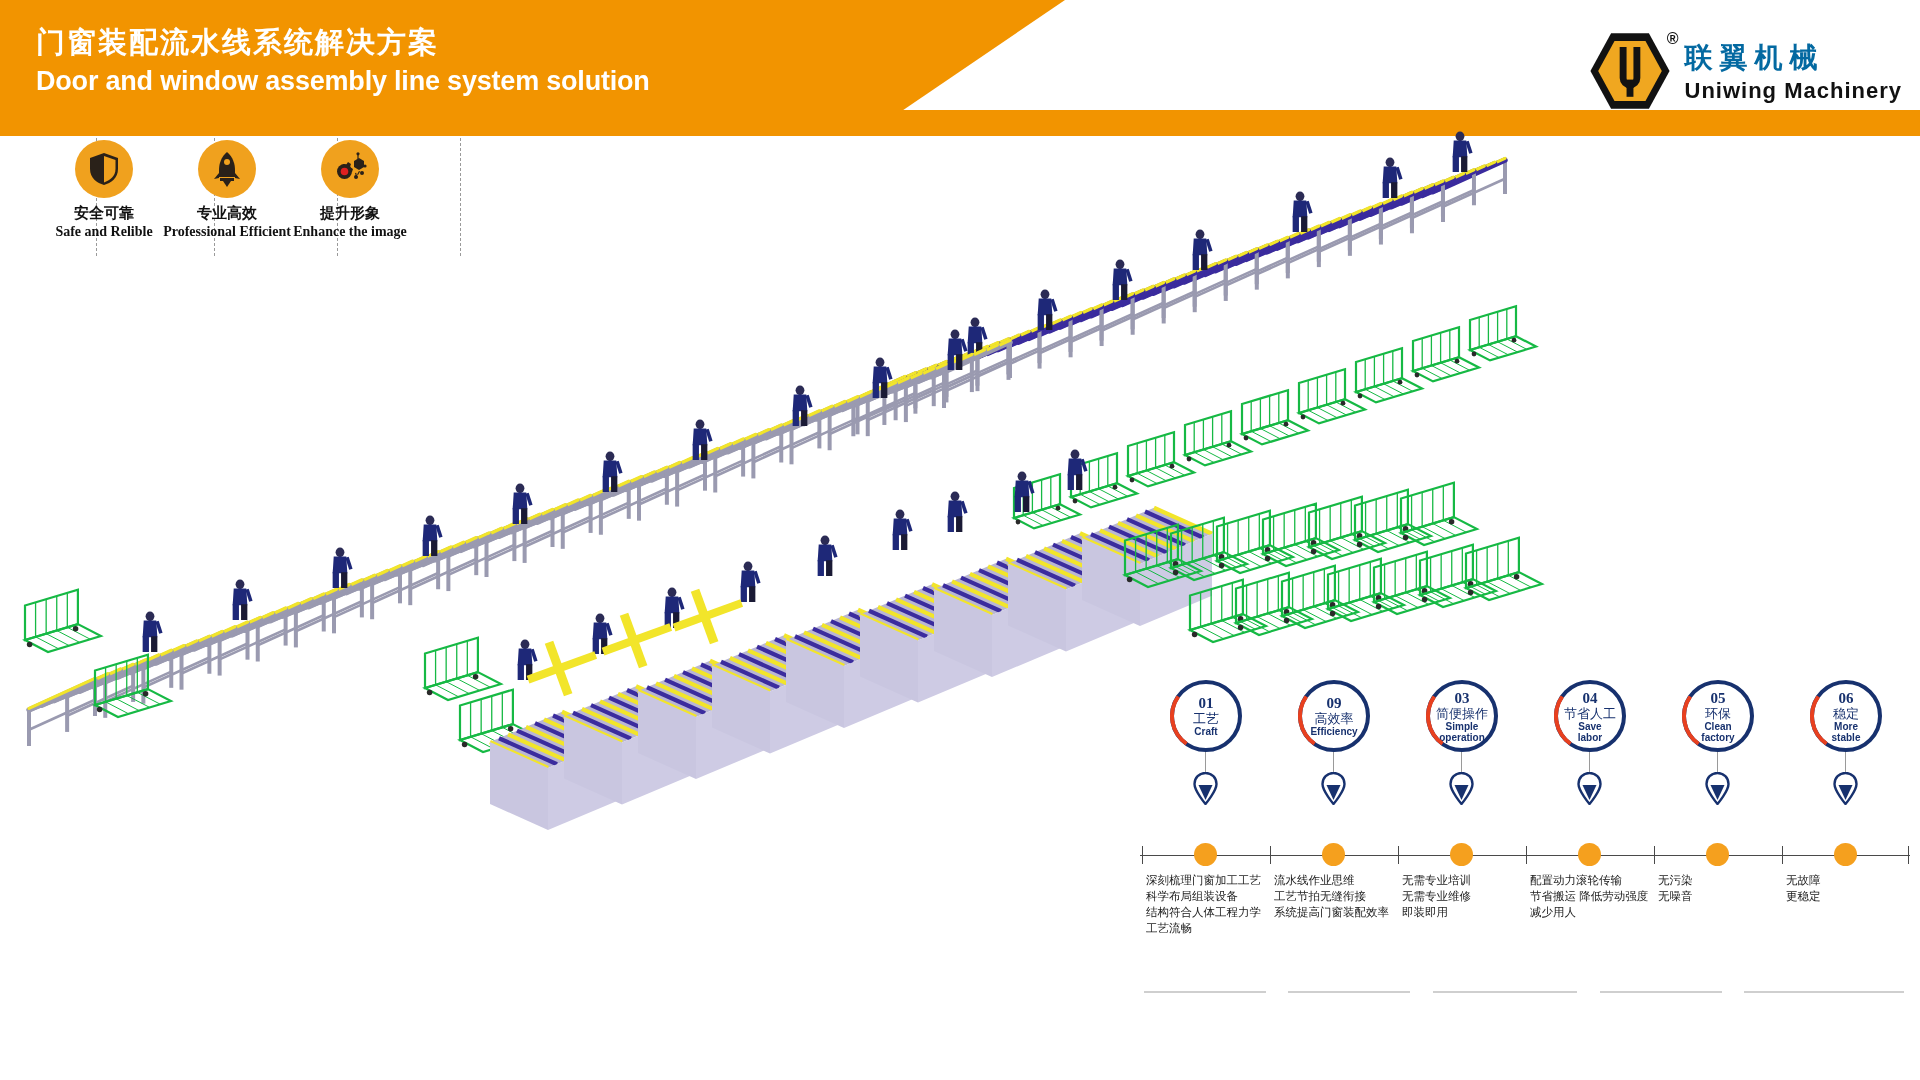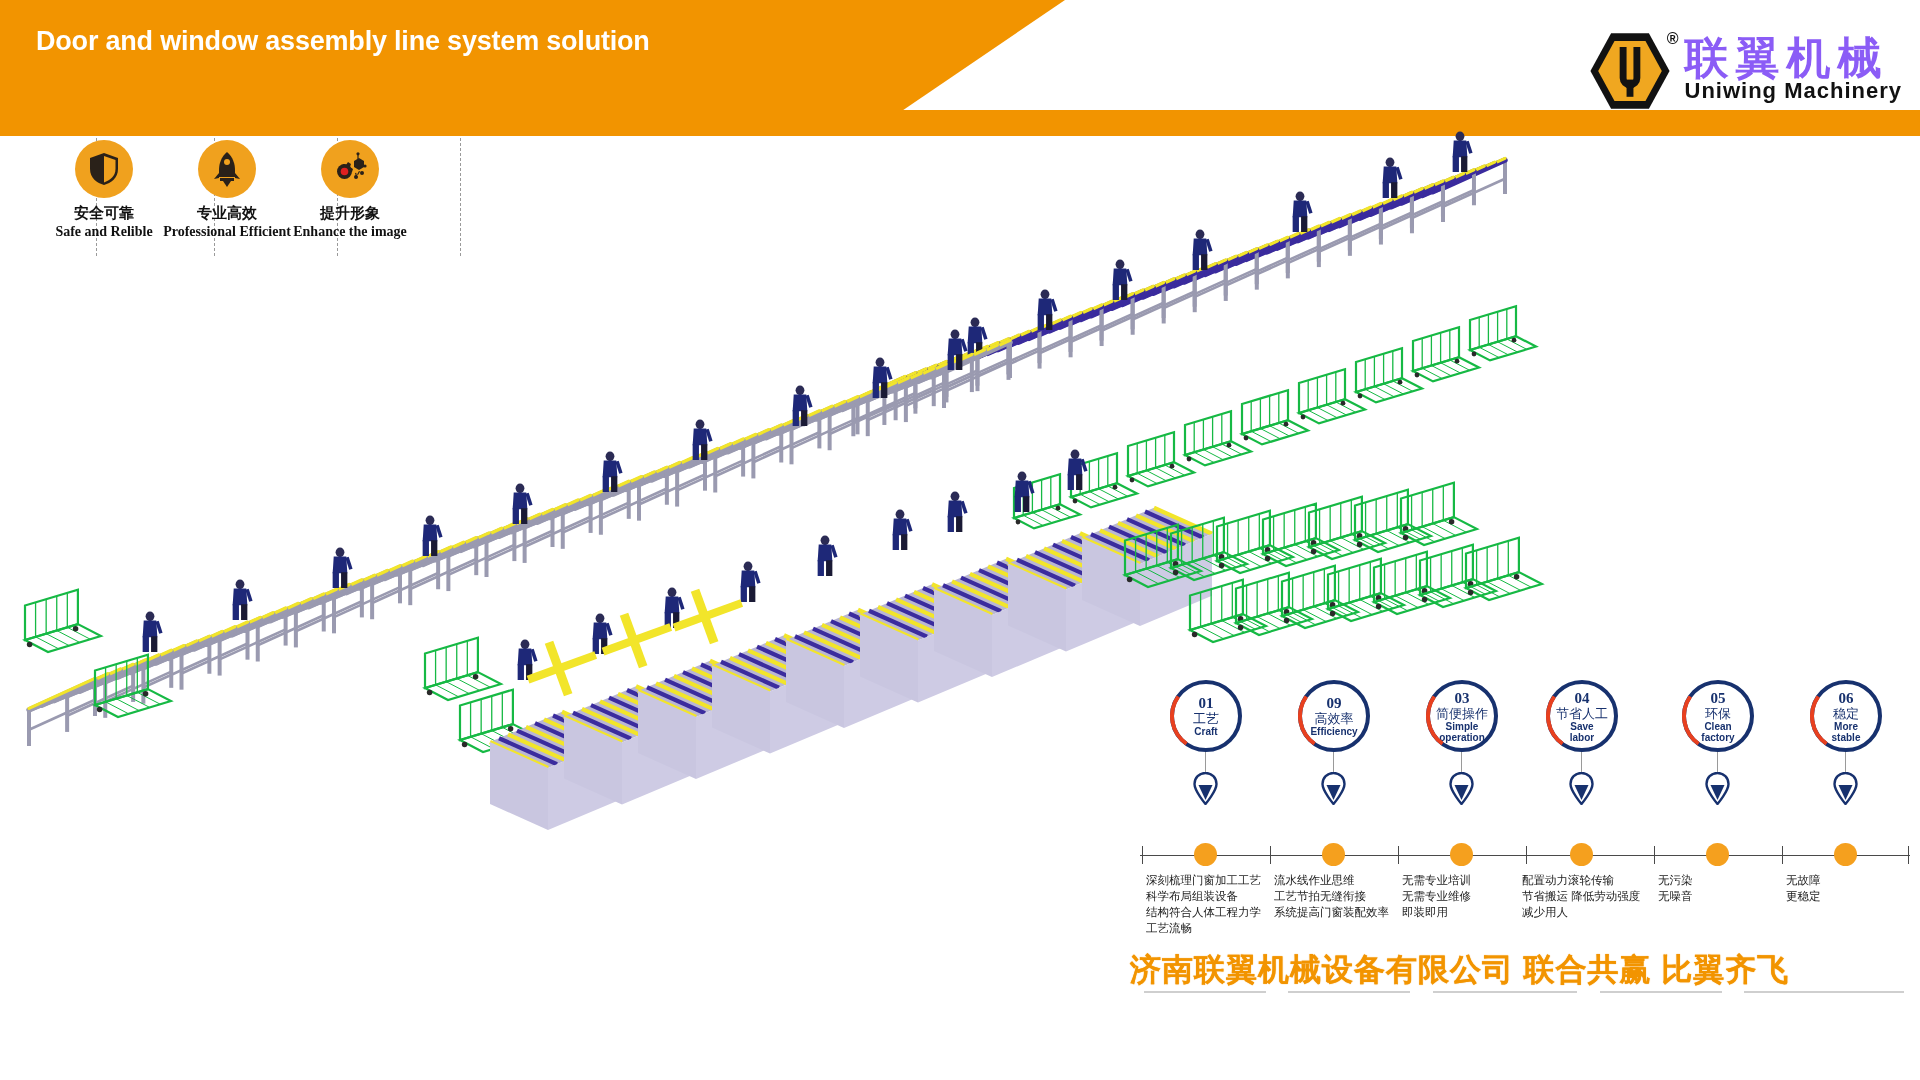--- a/index.html
+++ b/index.html
@@ -36,21 +36,21 @@
   
   #brand-logo{
     position:absolute;right:18px;top:26px;height:90px;display:flex;align-items:center;gap:12px;z-index:5;
   }
   .logo-mark{position:relative;width:86px;height:86px;}
   .logo-reg{
     position:absolute;right:-6px;top:2px;font-size:16px;color:#111;font-weight:bold;
   }
   .logo-words{display:flex;flex-direction:column;justify-content:center;}
   #logo-cn{
-    font-size:44px;font-weight:bold;color:#8b5cf6;letter-spacing:7px;line-height:38px;
+    font-size:28px;font-weight:bold;color:#0369a1;letter-spacing:7px;line-height:38px;
     font-family:"Liberation Sans", sans-serif;
   }
   #logo-en{
     font-size:22px;font-weight:bold;color:#111;letter-spacing:1px;line-height:27px;
   }
 
   
   #feature-row{position:absolute;left:0;top:136px;width:580px;height:122px;}
   .feat-div{
     position:absolute;top:2px;height:118px;width:0;
@@ -128,20 +128,21 @@
     background:linear-gradient(90deg,#cfcfcf 0 16%,transparent 16% 19%,#cfcfcf 19% 35%,transparent 35% 38%,#cfcfcf 38% 57%,transparent 57% 60%,#cfcfcf 60% 76%,transparent 76% 79%,#cfcfcf 79% 100%);
   }
 </style>
 </head>
 <body>
 
 <div id="header-banner">
   <div class="hdr-shape"></div>
   <div class="hdr-strip"></div>
   <div class="hdr-text">
+    <div id="header-title-cn">门窗装配流水线系统解决方案</div>
     <div id="header-title-en">Door and window assembly line system solution</div>
   </div>
 </div>
 
 <div id="brand-logo">
   <div class="logo-mark">
     <svg width="86" height="86" viewBox="0 0 100 100">
       <polygon points="28,6 72,6 96,50 72,94 28,94 4,50" fill="#121212"></polygon>
       <polygon points="32,15 68,15 87,50 68,85 32,85 13,50" fill="#F0A720"></polygon>
       <path d="M38,22 L38,58 A12,12 0 0 0 62,58 L62,22 L54,22 L54,58 A4,4 0 0 1 46,58 L46,22 Z" fill="#121212"></path>
@@ -1412,21 +1413,21 @@
             <path d="M12.5 1 C6.2 1 1.5 5.8 1.5 12 C1.5 19 12.5 32 12.5 32 C12.5 32 23.5 19 23.5 12 C23.5 5.8 18.8 1 12.5 1 Z" fill="#ffffff" stroke="#17316E" stroke-width="2.4"></path>
             <path d="M5.5 13 L19.5 13 L12.5 28 Z" fill="#17316E"></path>
           </svg></div>
         <div class="tl-dot" style="background: rgb(245, 160, 30);"></div>
         <div class="tl-desc">
           <div>无需专业培训</div>
           <div>无需专业维修</div>
           <div>即装即用</div>
         </div>
       </div>
-      <div class="tl-node" style="left: 392px;">
+      <div class="tl-node" style="left: 400px;">
         <div class="tl-circ">
           <div class="tl-ring"></div>
           <div class="tl-ring-acc"></div>
           <div class="tl-num">04</div>
           <div class="tl-cn">节省人工</div>
           <div class="tl-en">
             <div>Save</div>
             <div>labor</div>
           </div>
         </div>
@@ -1483,15 +1484,14 @@
         <div class="tl-dot" style="background: rgb(245, 160, 30);"></div>
         <div class="tl-desc">
           <div>无故障</div>
           <div>更稳定</div>
         </div>
       </div>
     </div>
 </div>
 
 <div id="footer-slogan">
-  <div id="slogan-text">济南联翼机械设备有限公司   联合共赢   比翼齐飞</div>
   <div class="slogan-rule"></div>
 </div>
 
 </body></html>

